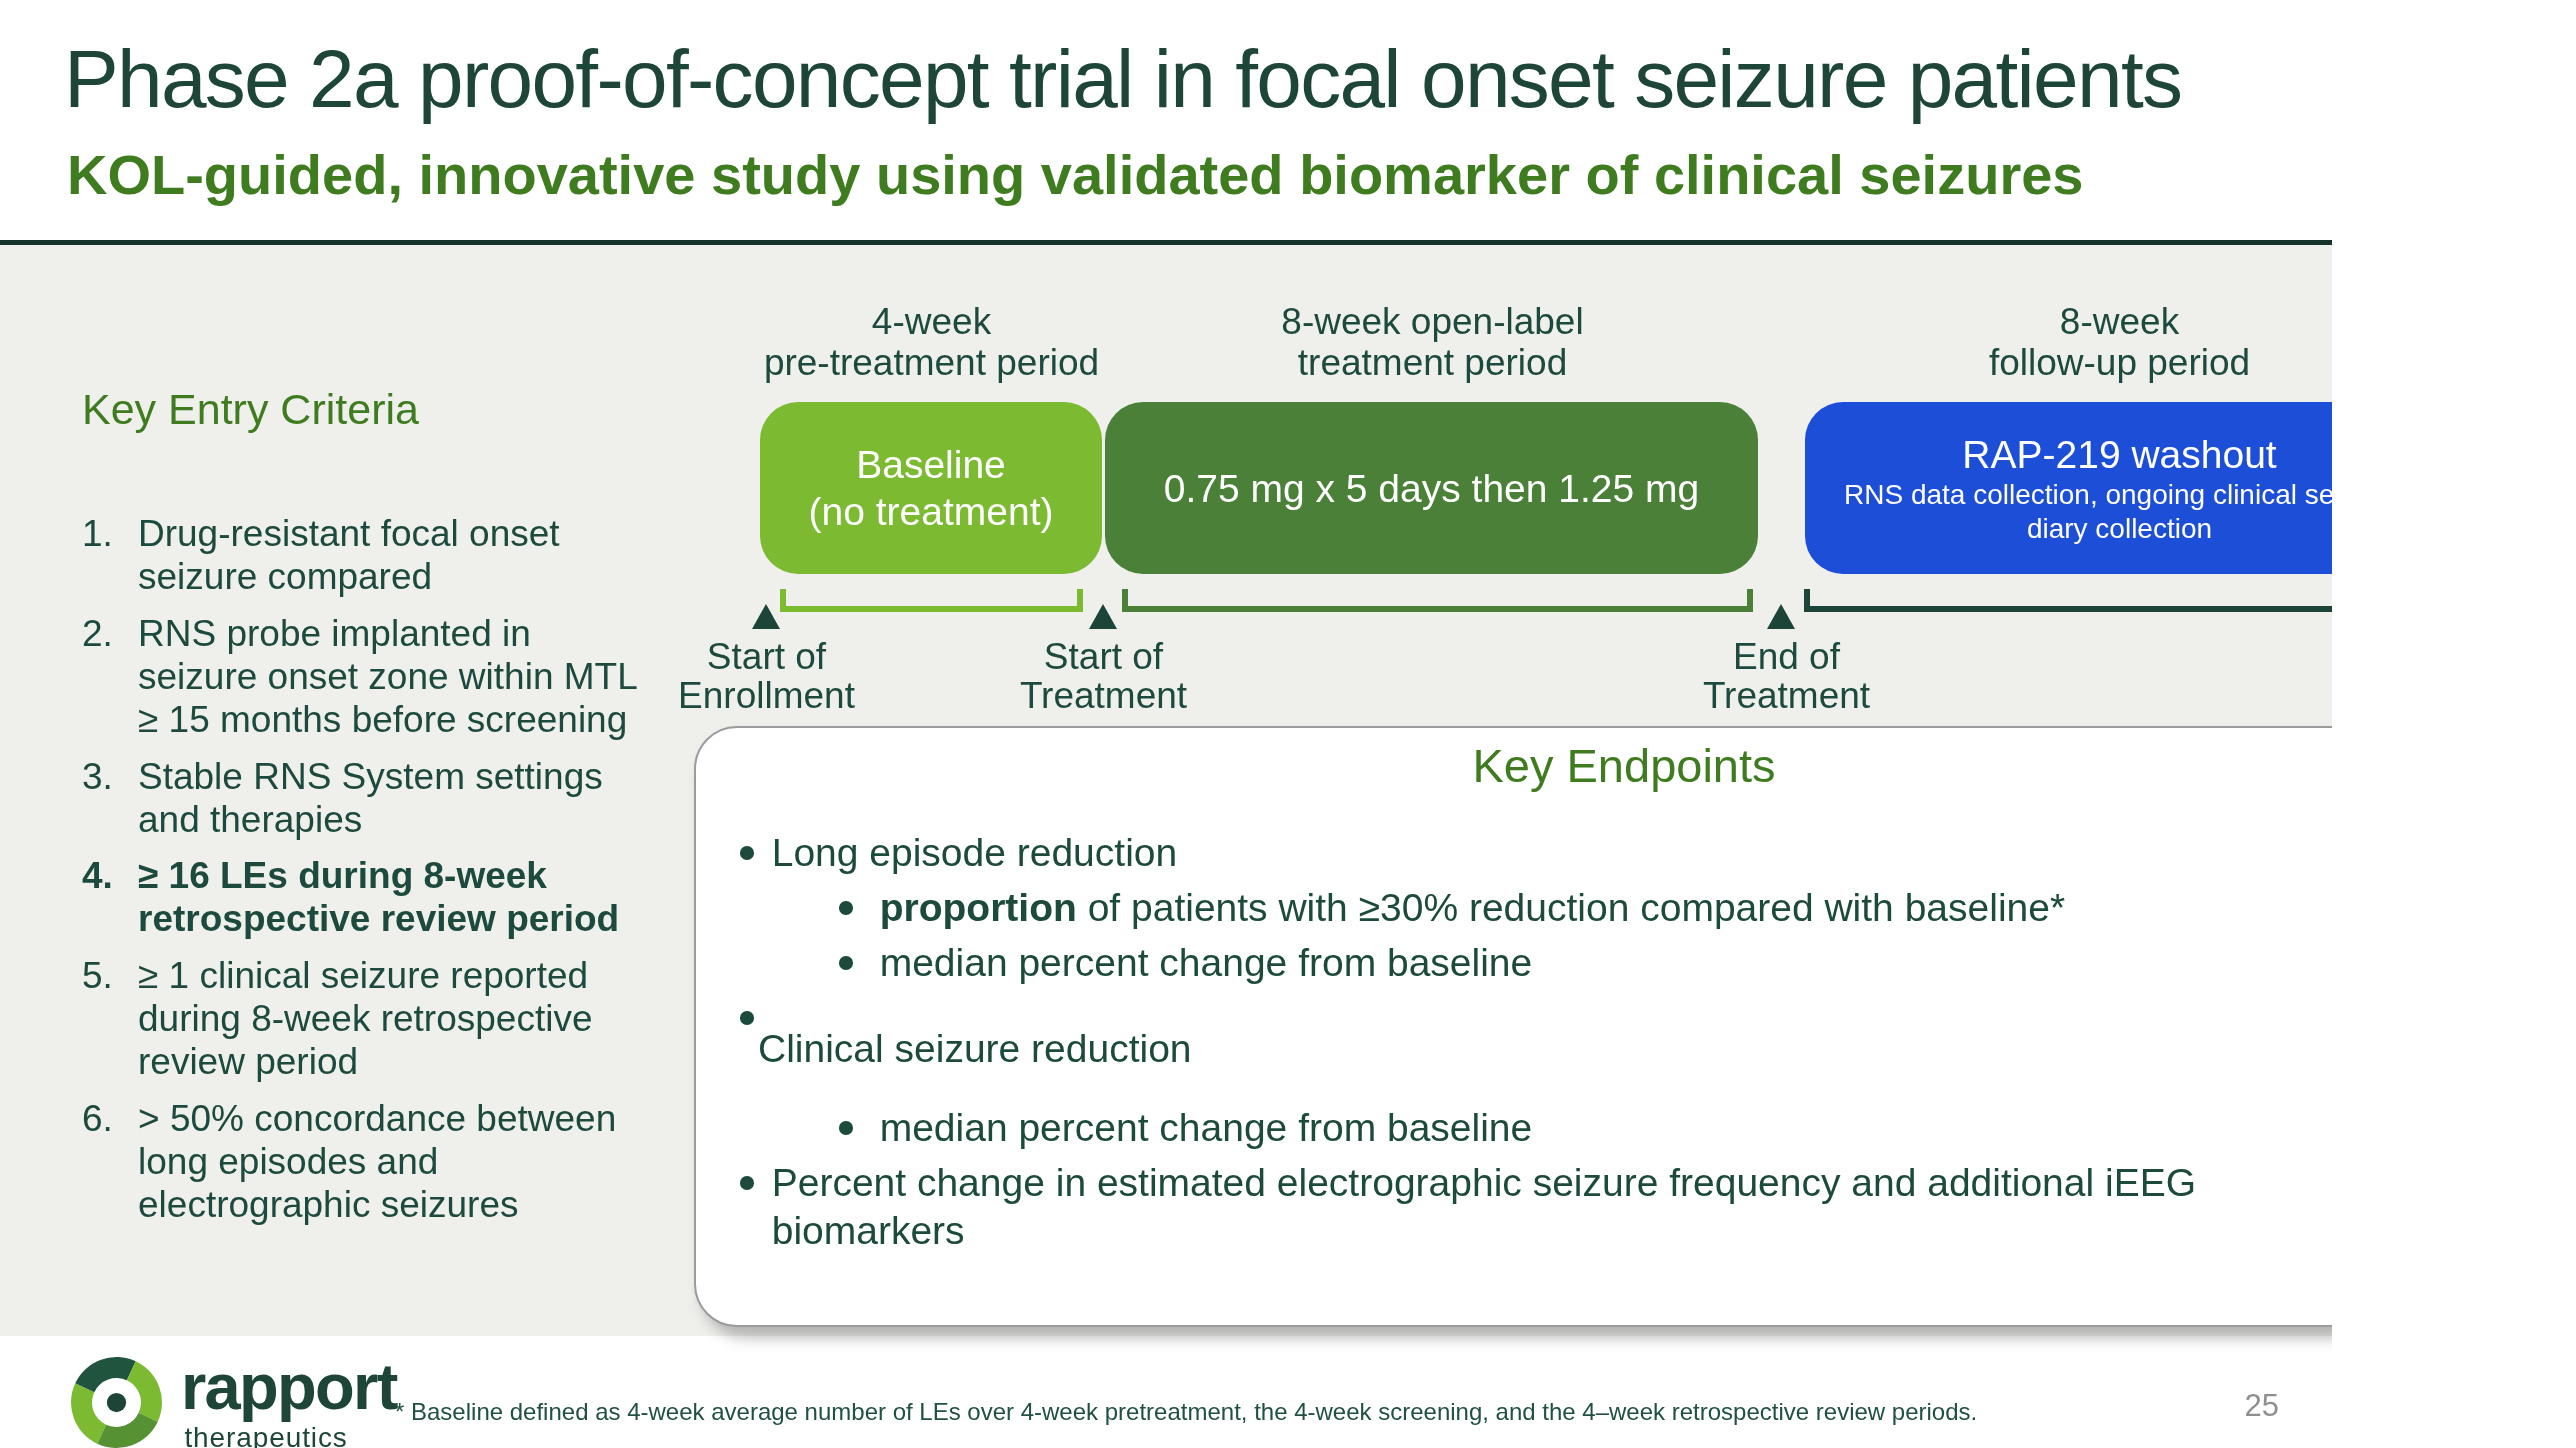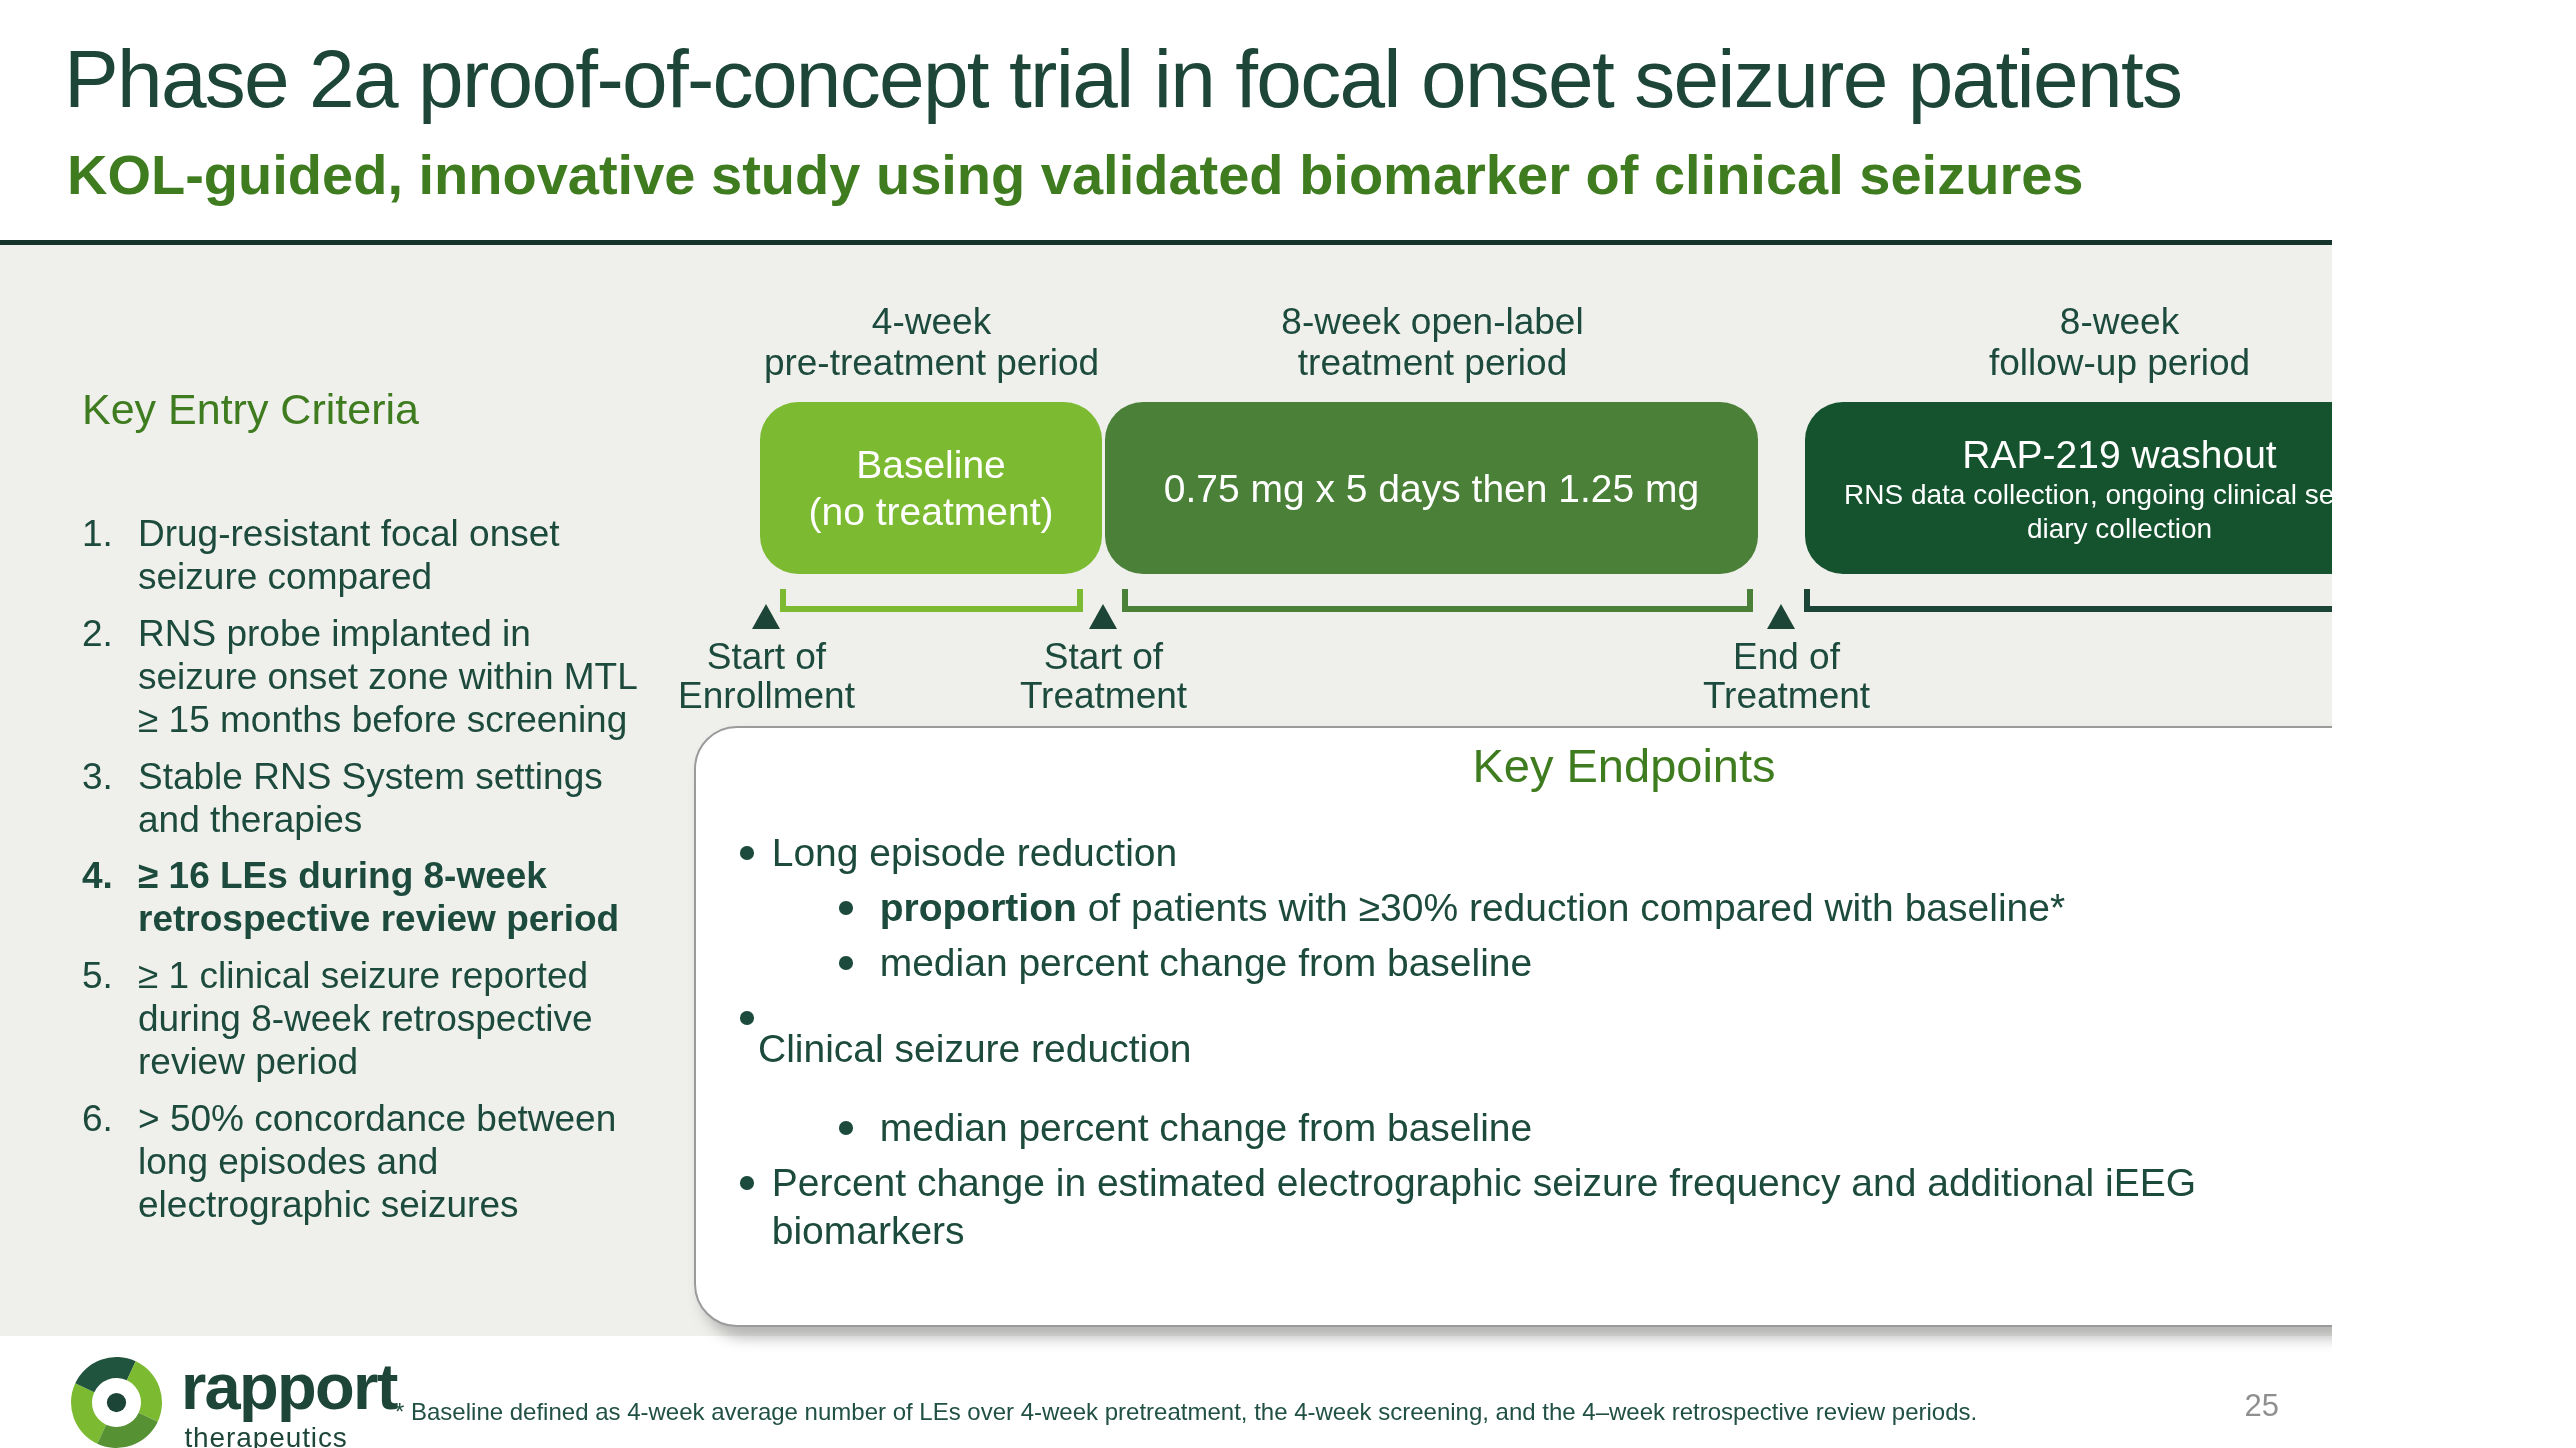--- a/index.html
+++ b/index.html
@@ -120,21 +120,21 @@
     <div>follow-up period</div>
   </div>
 
   <div class="tbox" style="left: 760px; width: 342px; background-color: rgb(124, 187, 49);">
     <div class="bt">Baseline</div>
     <div class="bt">(no treatment)</div>
   </div>
   <div class="tbox" style="left: 1105px; width: 653px; background-color: rgb(74, 128, 55);">
     <div class="bt">0.75 mg x 5 days then 1.25 mg</div>
   </div>
-  <div class="tbox" style="left: 1805px; width: 629px; padding: 0px 26px; box-sizing: border-box; background-color: #14532d;">
+  <div class="tbox" style="left: 1805px; width: 629px; padding: 0px 26px; box-sizing: border-box; background-color: #1d4ed8;">
     <div class="bt">RAP-219 washout</div>
     <div class="bs">RNS data collection, ongoing clinical seizure diary collection</div>
   </div>
 
   <div class="bracket" style="left: 780px; width: 291px; border-color: rgb(124, 187, 49);"></div>
   <div class="bracket" style="left: 1122px; width: 619px; border-color: rgb(74, 128, 55);"></div>
   <div class="bracket" style="left: 1804px; width: 610px; border-color: rgb(28, 68, 55);"></div>
 
   <div class="tri" style="left:752px;"></div>
   <div class="tri" style="left:1089px;"></div>

